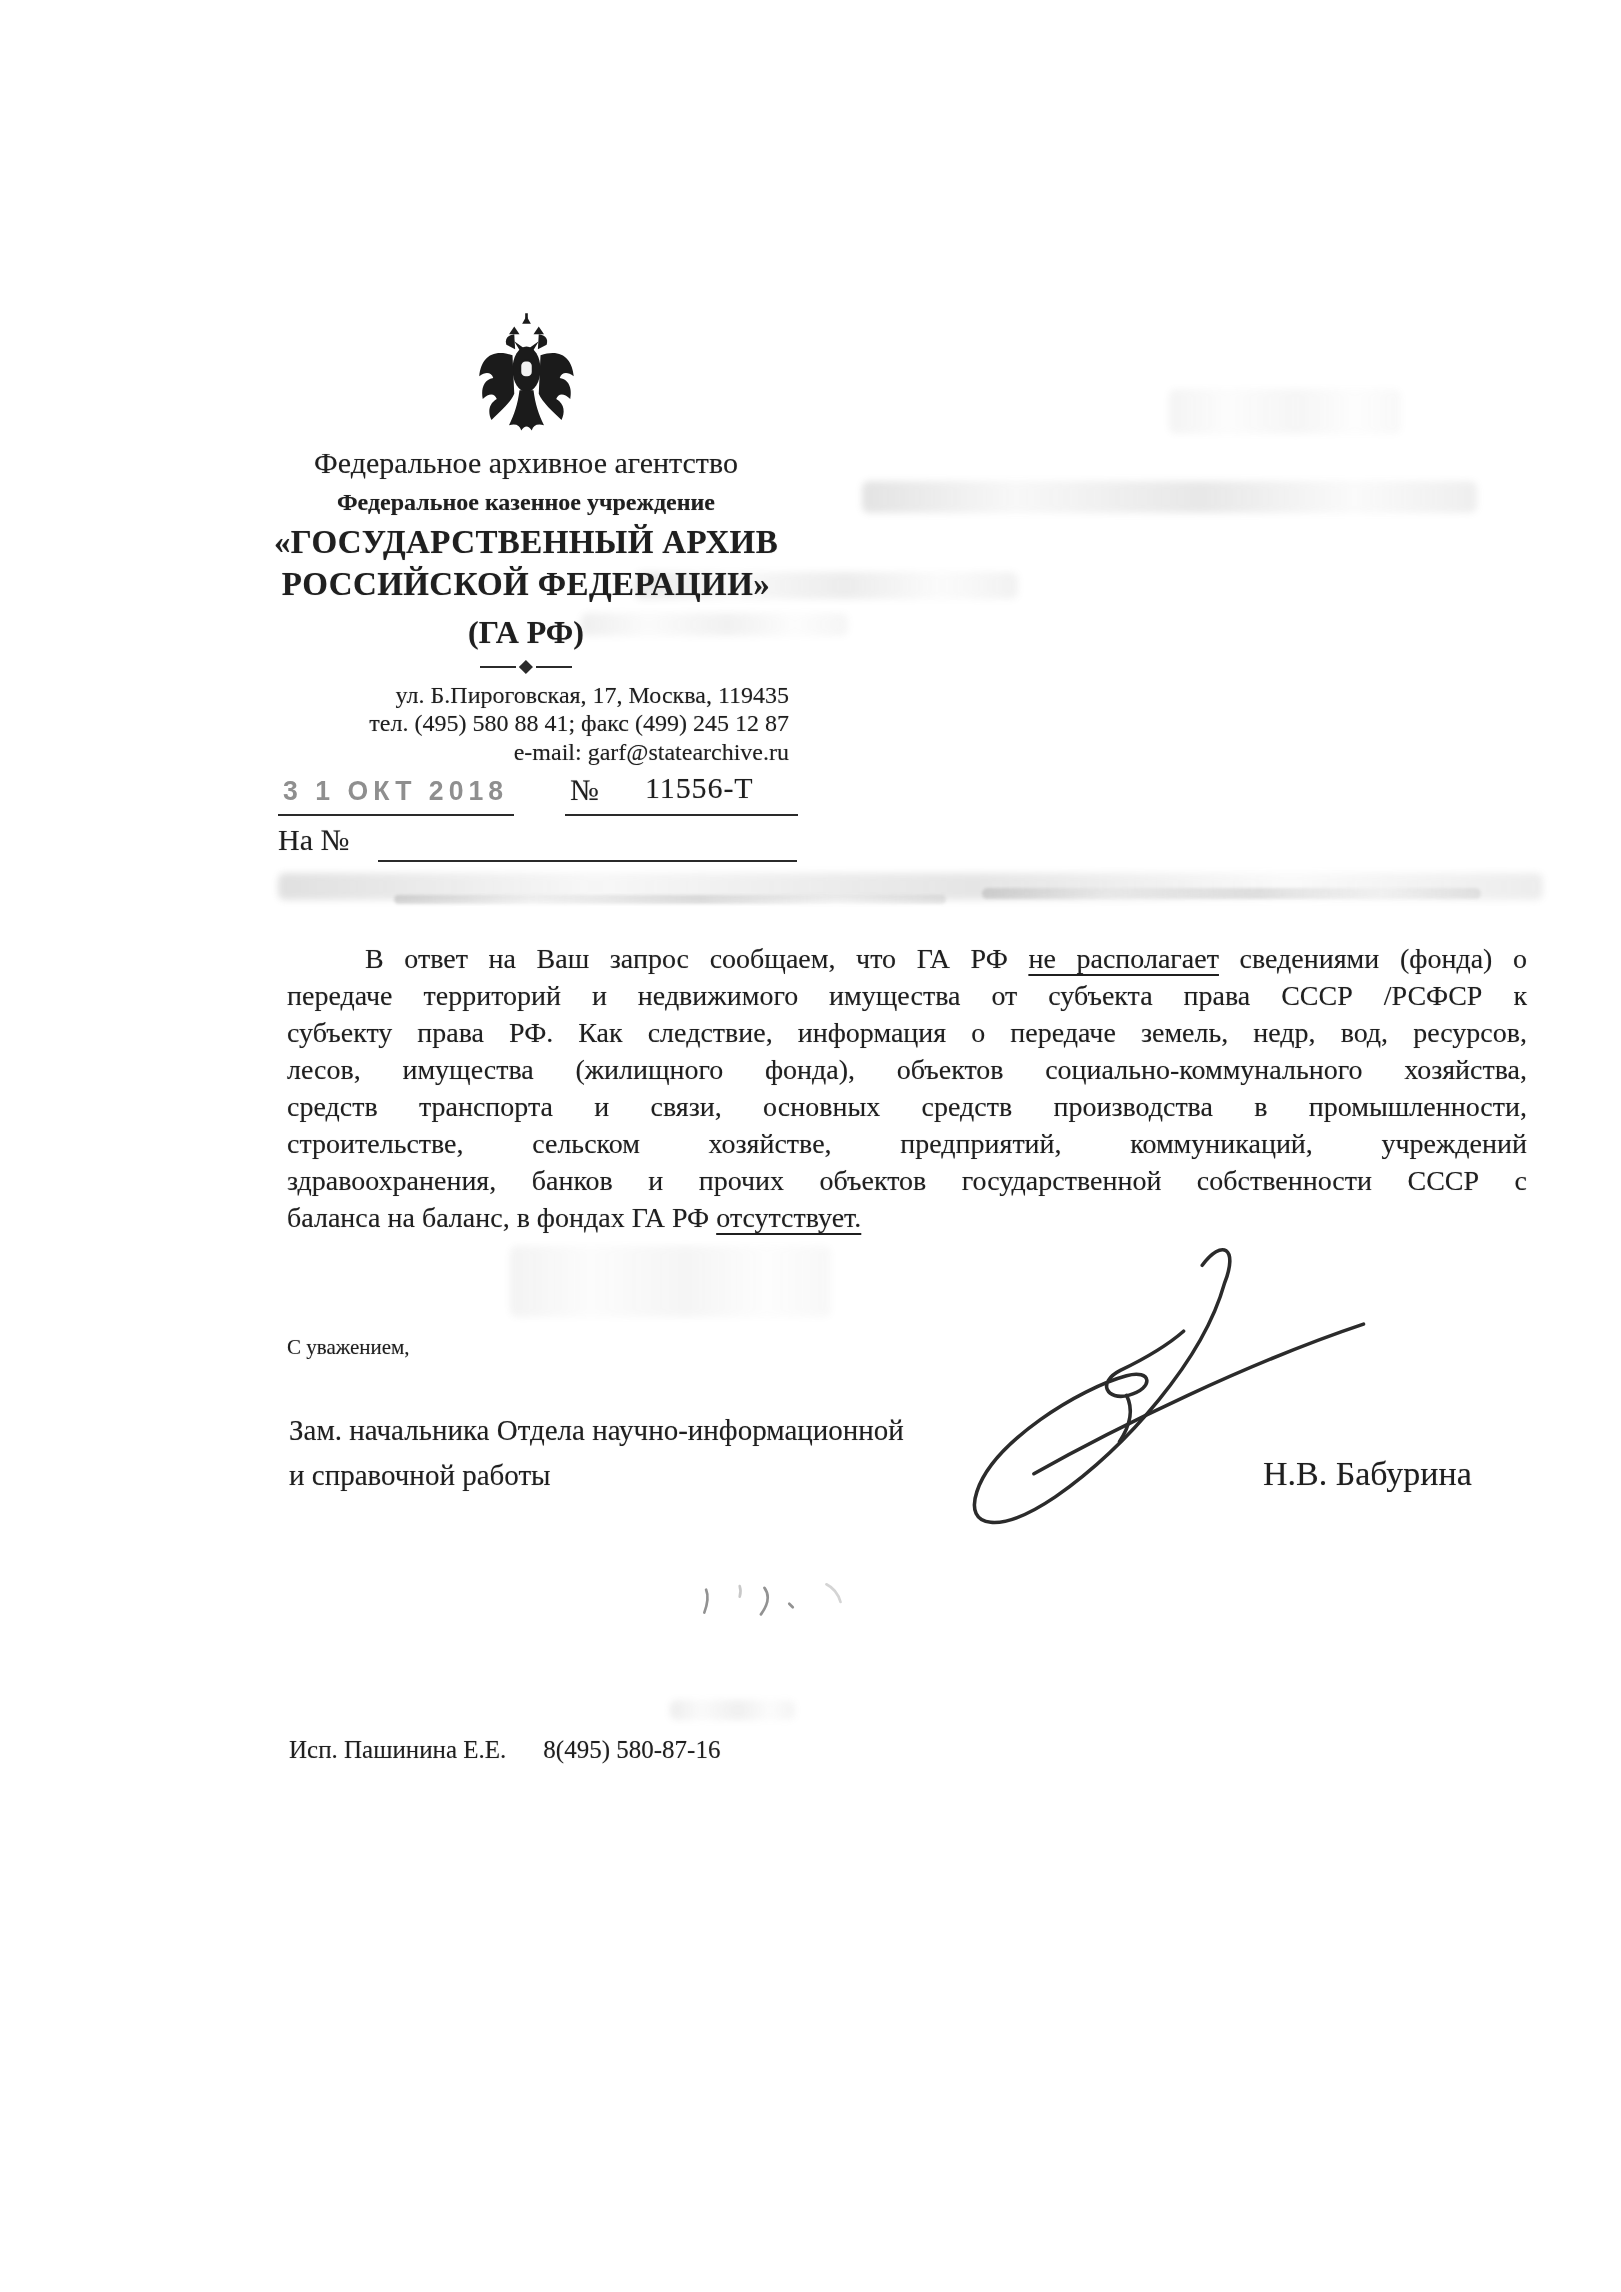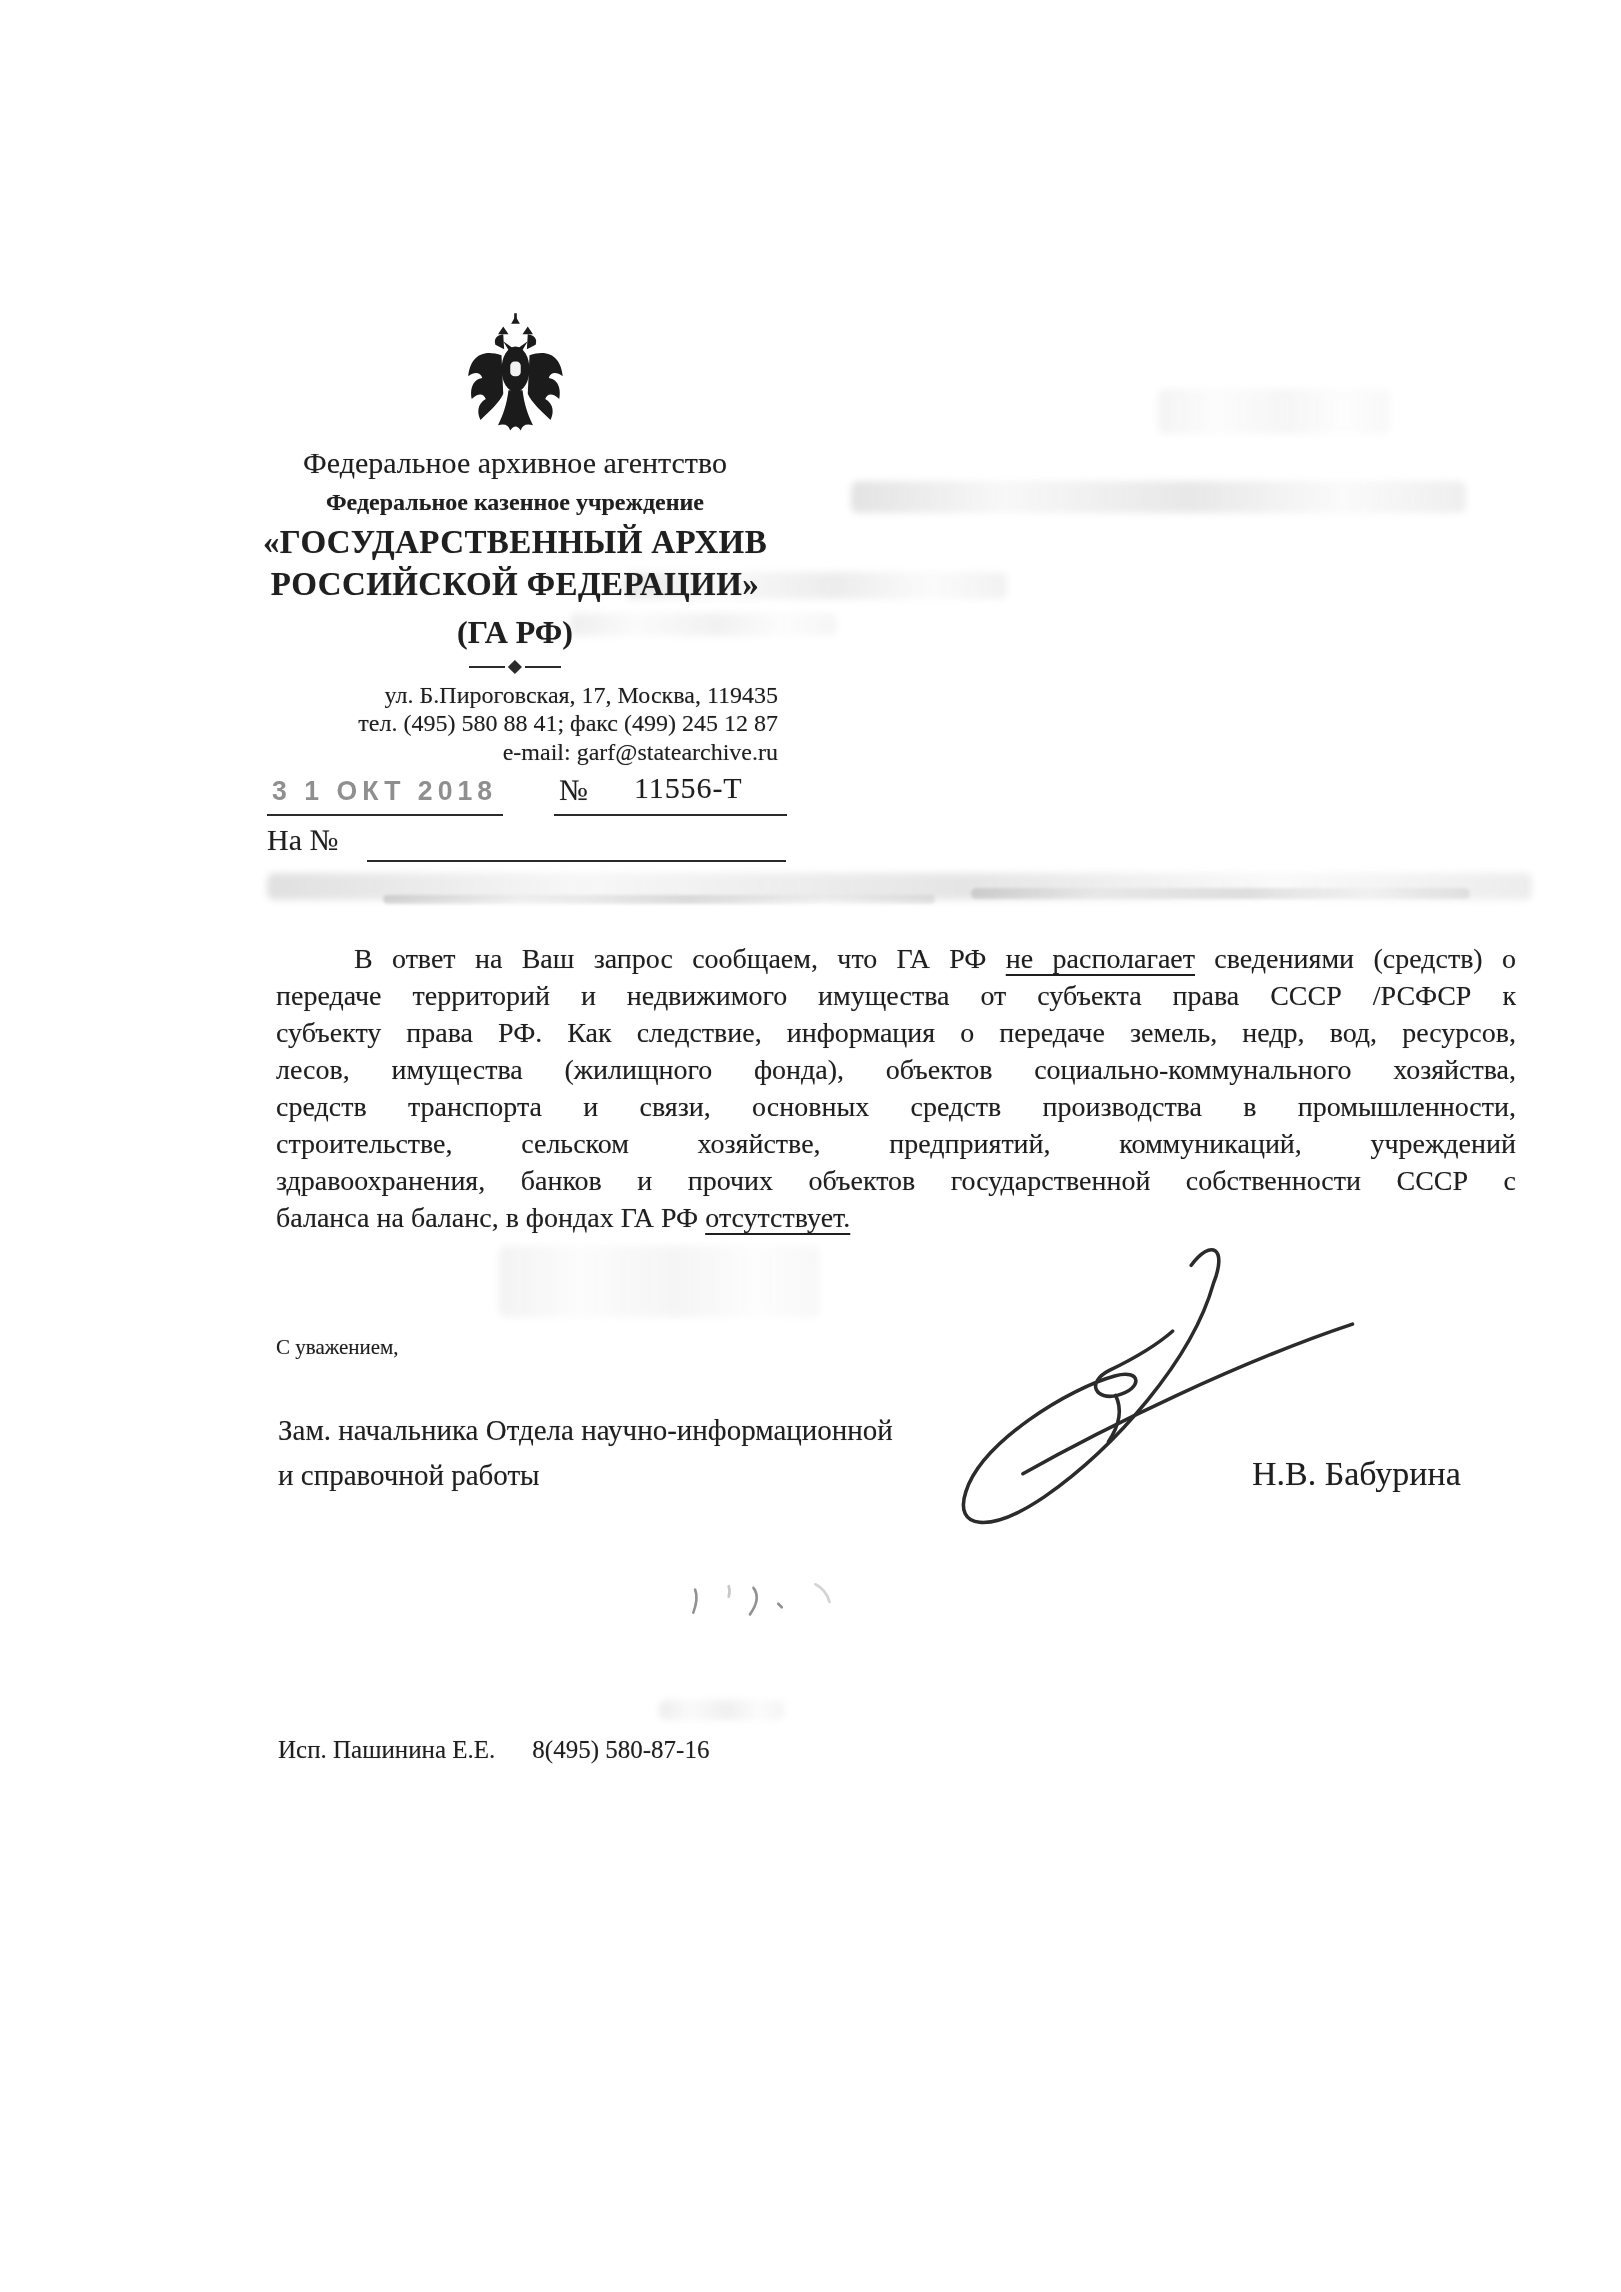--- a/index.html
+++ b/index.html
@@ -1,18 +1,18 @@
 <!DOCTYPE html>
 <html style="font-size:14.3px"><head>
 <meta charset="utf-8">
 <style>
   html,body{margin:0;padding:0;background:#ffffff;}
   .page{position:relative;width:1582px;height:2293px;background:#ffffff;overflow:hidden;
         font-family:"Liberation Serif", serif;color:#1f1f1f;
-        text-shadow:0 0 0.9px rgba(30,30,30,.38);}
+        text-shadow:0 0 0.9px rgba(30,30,30,.38);margin-left:11px;}
   
   .lh{position:absolute;left:252px;top:312px;width:526px;text-align:center;}
   .eagle{width:105px;height:125px;display:block;margin:0 auto;filter:blur(0.4px);}
   .lh-agency{font-size:30px;margin-top:9px;}
   .lh-inst{font-size:24px;font-weight:bold;margin-top:9px;}
   .lh-name{font-size:33px;font-weight:bold;line-height:42px;margin-top:5.3px;letter-spacing:0.4px;}
   .lh-abbr{font-size:32px;font-weight:bold;margin-top:9px;}
   .lh-div{display:flex;align-items:center;justify-content:center;gap:5.3px;margin-top:10.7px;}
   .lh-div .bar{width:36px;height:2.7px;background:#2b2b2b;}
   .lh-div .dia{width:9.8px;height:9.8px;background:#2b2b2b;transform:rotate(45deg);}
@@ -106,21 +106,21 @@
     <span class="stamp">3 1 ОКТ 2018</span>
     <div class="ul1"></div>
     <span class="numlab">№</span>
     <span class="numval">11556-Т</span>
     <div class="ul2"></div>
     <span class="replylab">На №</span>
     <div class="ul3"></div>
   </div>
 
   <div class="body-text">
-    <div class="bline indent"><span>В ответ на Ваш запрос сообщаем, что ГА РФ </span><span class="u">не располагает</span><span> сведениями (средств) о</span></div>
+    <div class="bline indent"><span>В ответ на Ваш запрос сообщаем, что ГА РФ </span><span class="u">не располагает</span><span> сведениями (фонда) о</span></div>
     <div class="bline"><span>передаче территорий и недвижимого имущества от субъекта права СССР /РСФСР к</span></div>
     <div class="bline"><span>субъекту права РФ. Как следствие, информация о передаче земель, недр, вод, ресурсов,</span></div>
     <div class="bline"><span>лесов, имущества (жилищного фонда), объектов социально-коммунального хозяйства,</span></div>
     <div class="bline"><span>средств транспорта и связи, основных средств производства в промышленности,</span></div>
     <div class="bline"><span>строительстве, сельском хозяйстве, предприятий, коммуникаций, учреждений</span></div>
     <div class="bline"><span>здравоохранения, банков и прочих объектов государственной собственности СССР с</span></div>
     <div class="bline last"><span>баланса на баланс, в фондах ГА РФ </span><span class="u">отсутствует.</span></div>
   </div>
 
   <div class="closing">С уважением,</div>

